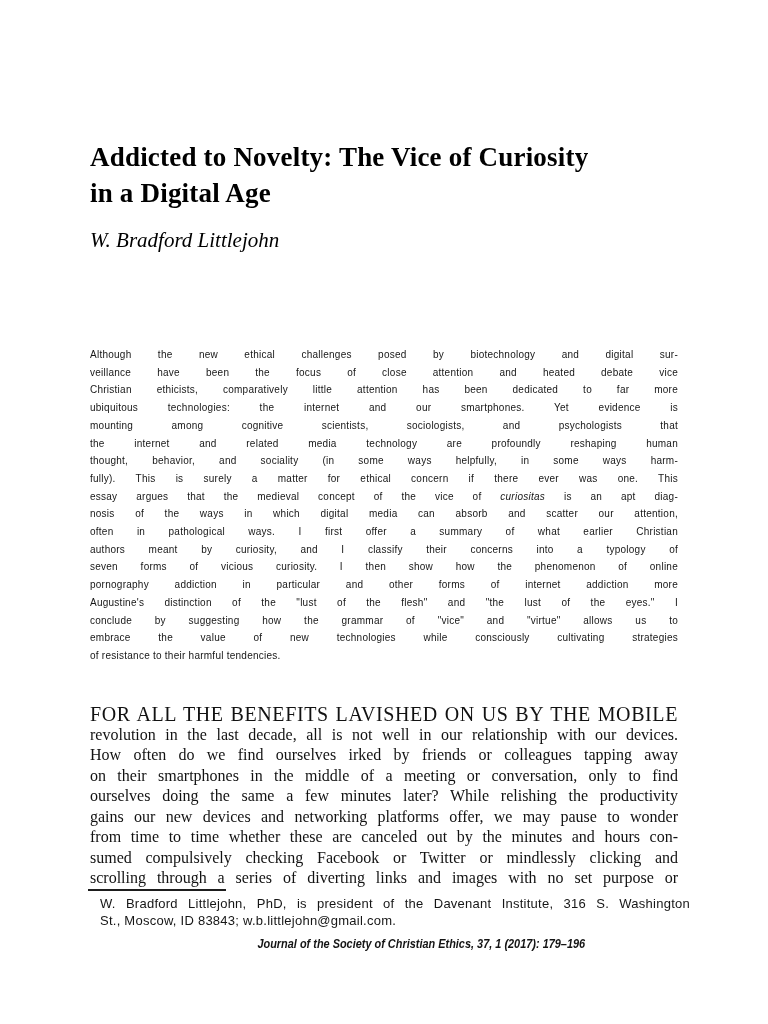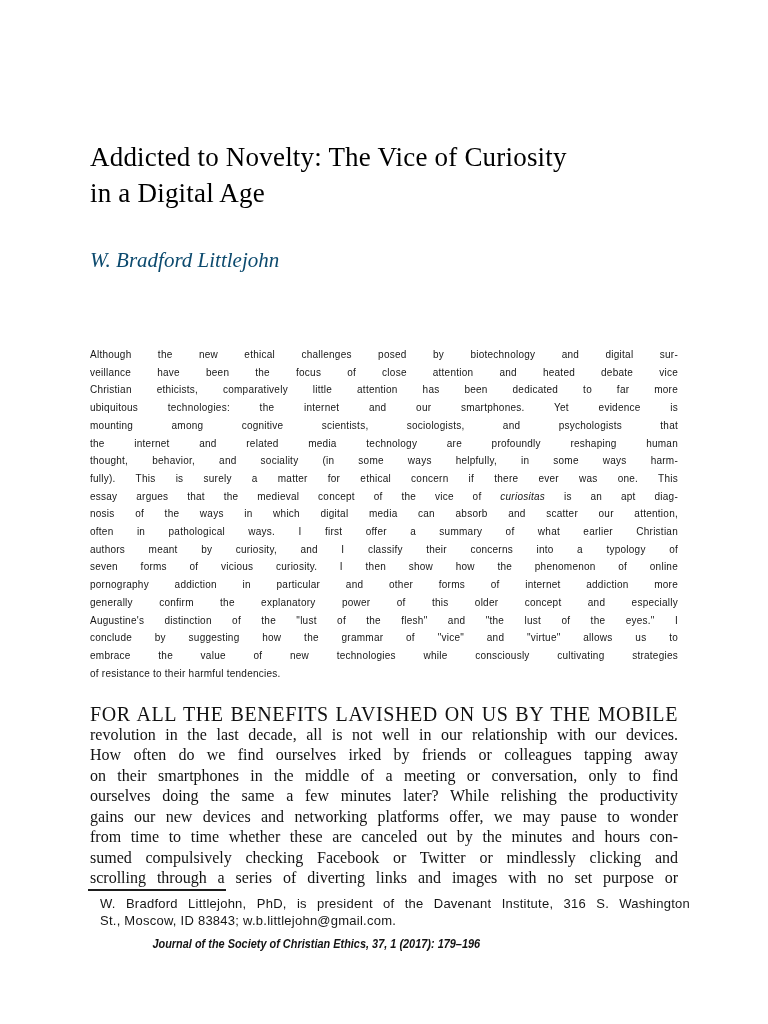--- a/index.html
+++ b/index.html
@@ -13,37 +13,36 @@
     height: 1024px;
     background: #ffffff;
     overflow: hidden;
   }
   .article-title {
     position: absolute;
     left: 90px;
     top: 139px;
     width: 600px;
     font-family: "Liberation Serif", serif;
-    font-weight: 400;
+    font-weight: 700;
     font-size: 27px;
     line-height: 36px;
     letter-spacing: 0.2px;
     color: #000000;
   }
   .author-name {
     position: absolute;
     left: 90px;
     top: 227px;
     width: 400px;
     font-family: "Liberation Serif", serif;
     font-style: italic;
     font-size: 21px;
     line-height: 26px;
-    color: #0c4a6e;
-    margin-top: 20px;
+    color: #000000;
   }
   .abstract {
     position: absolute;
     left: 90px;
     top: 346px;
     width: 588px;
     font-family: "Liberation Sans", sans-serif;
     font-size: 10px;
     line-height: 17.7px;
     letter-spacing: 0.25px;
@@ -85,21 +84,21 @@
     line-height: 17px;
     letter-spacing: 0.25px;
     color: #161616;
     margin-left: 12px;
   }
   .journal-citation {
     position: absolute;
     left: 90px;
     top: 936px;
     width: 600px;
-    text-align: left;
+    text-align: center;
     font-family: "Liberation Sans", sans-serif;
     font-weight: 700;
     font-size: 13px;
     line-height: 16px;
     color: #141414;
     white-space: nowrap;
   }
   .journal-citation .condense {
     display: inline-block;
     transform: scaleX(0.84);
@@ -132,21 +131,20 @@
       <div class="line just">mounting among cognitive scientists, sociologists, and psychologists that</div>
       <div class="line just">the internet and related media technology are profoundly reshaping human</div>
       <div class="line just">thought, behavior, and sociality (in some ways helpfully, in some ways harm-</div>
       <div class="line just">fully). This is surely a matter for ethical concern if there ever was one. This</div>
       <div class="line just">essay argues that the medieval concept of the vice of <i>curiositas</i> is an apt diag-</div>
       <div class="line just">nosis of the ways in which digital media can absorb and scatter our attention,</div>
       <div class="line just">often in pathological ways. I first offer a summary of what earlier Christian</div>
       <div class="line just">authors meant by curiosity, and I classify their concerns into a typology of</div>
       <div class="line just">seven forms of vicious curiosity. I then show how the phenomenon of online</div>
       <div class="line just">pornography addiction in particular and other forms of internet addiction more</div>
-      <div class="line just">generally confirm the explanatory power of this older concept and especially</div>
       <div class="line just">Augustine's distinction of the "lust of the flesh" and "the lust of the eyes." I</div>
       <div class="line just">conclude by suggesting how the grammar of "vice" and "virtue" allows us to</div>
       <div class="line just">embrace the value of new technologies while consciously cultivating strategies</div>
       <div class="line">of resistance to their harmful tendencies.</div>
     </div>
 
   <div class="body-paragraph">
       <div class="line just lead-caps">FOR ALL THE BENEFITS LAVISHED ON US BY THE MOBILE</div>
       <div class="line just">revolution in the last decade, all is not well in our relationship with our devices.</div>
       <div class="line just">How often do we find ourselves irked by friends or colleagues tapping away</div>

